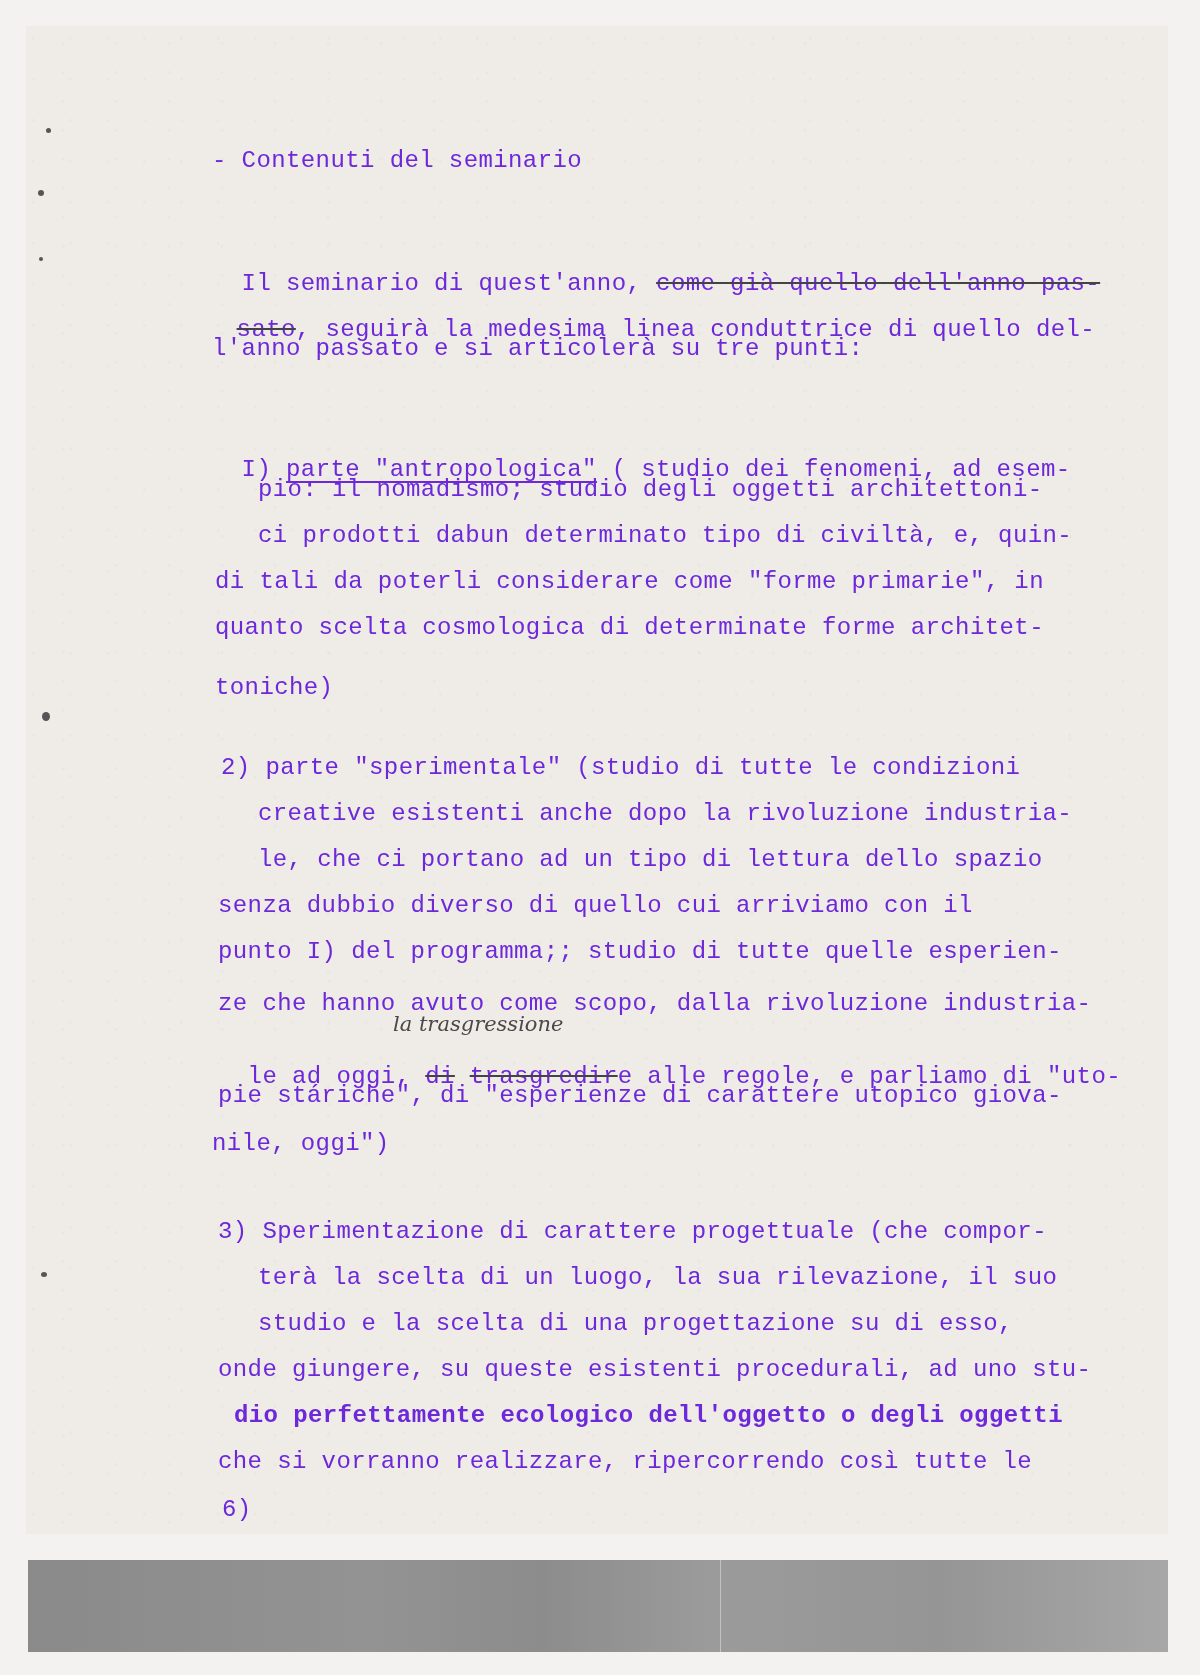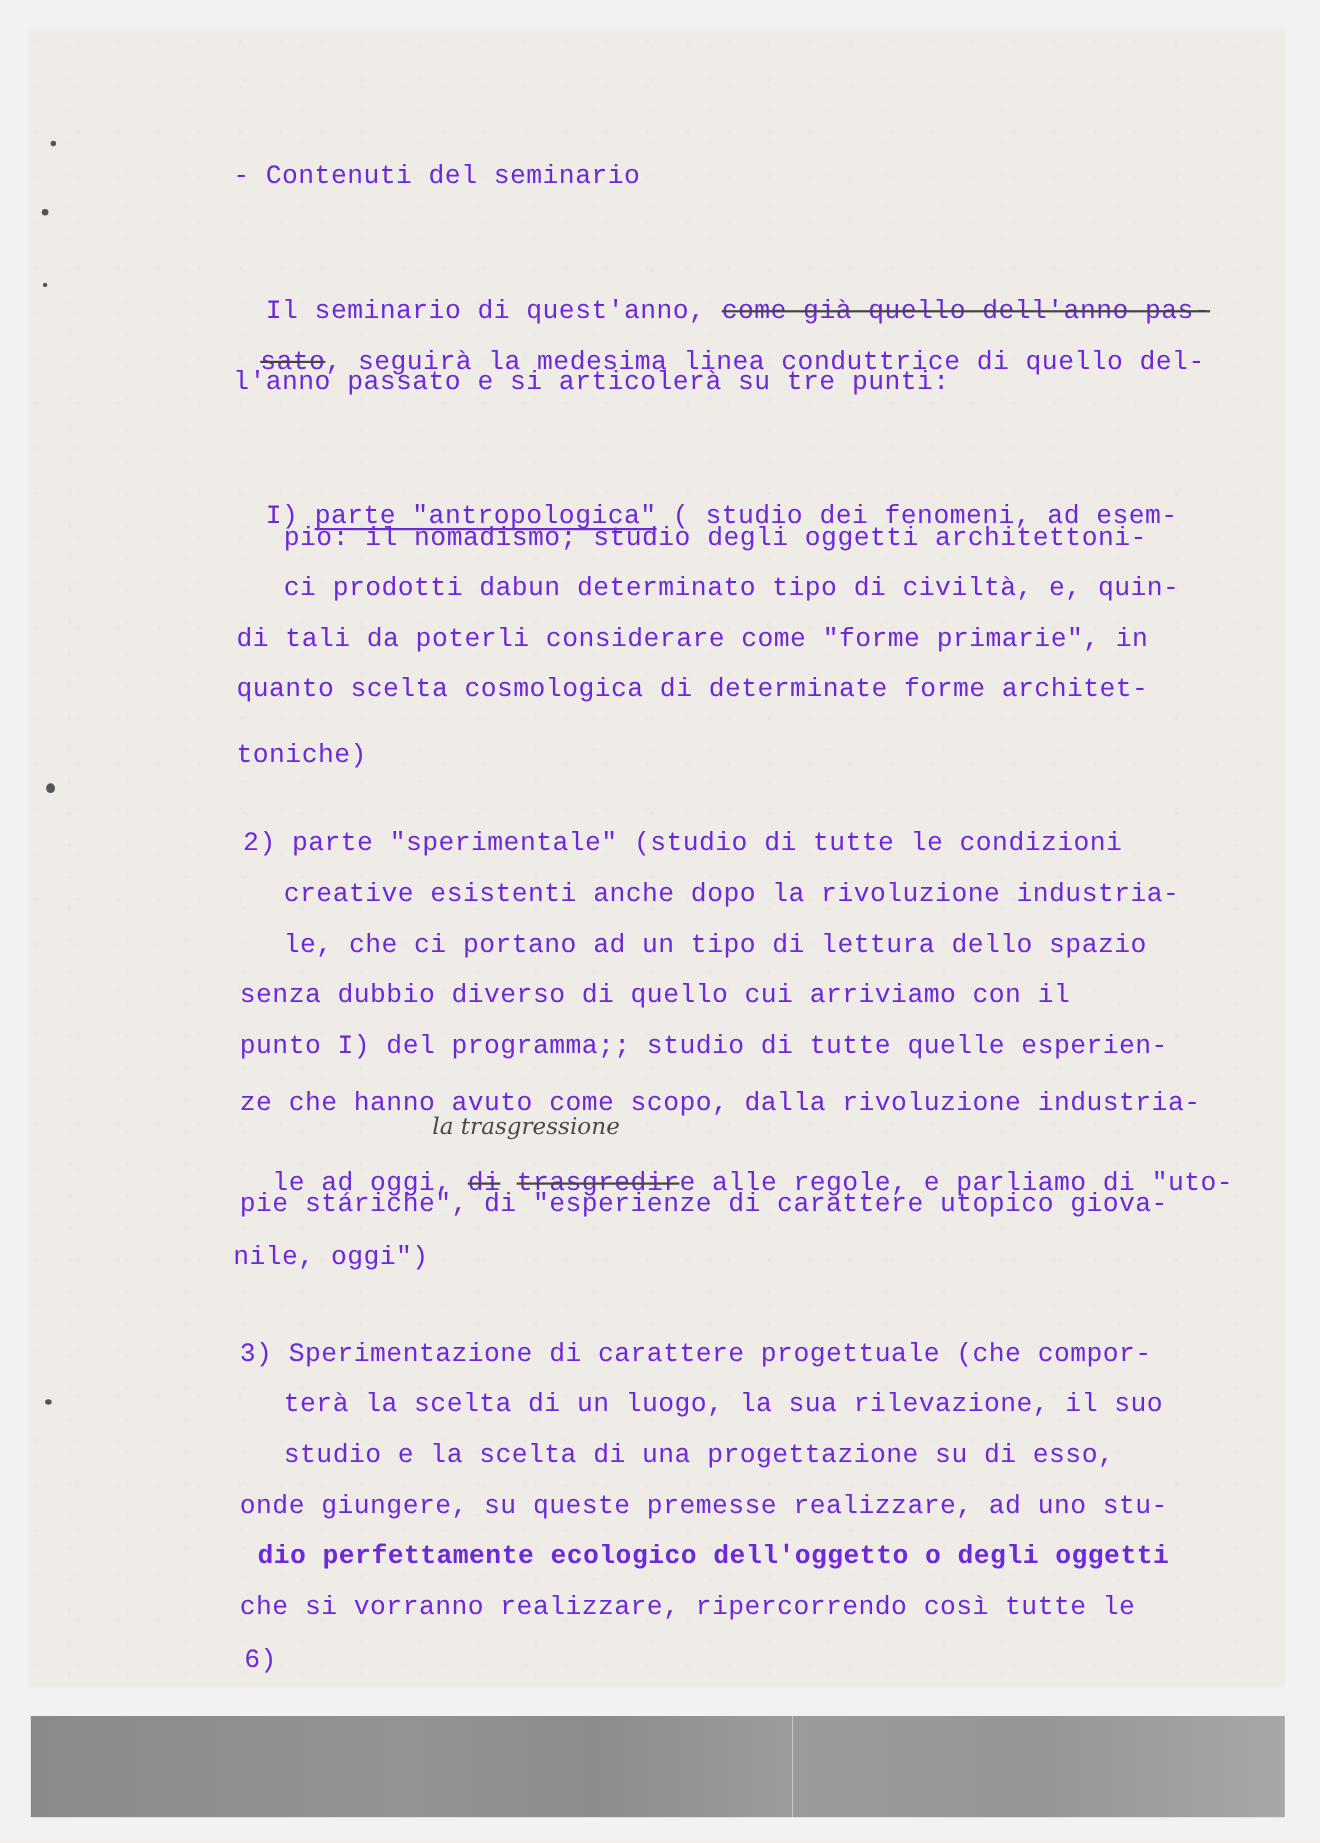--- a/index.html
+++ b/index.html
@@ -76,17 +76,17 @@
 <div class="hand" style="left:393px;top:1012px;">la trasgressione</div>
 <div class="line" style="left:218px;top:1036px;text-align:center;">
   <span>le ad oggi, </span><span class="strike">di</span><span> </span><span class="strike">trasgredir</span><span>e alle regole, e parliamo di "uto-</span>
 </div>
 <div class="line" style="left:218px;top:1082px;">pie stáriche", di "esperienze di carattere utopico giova-</div>
 <div class="line" style="left:212px;top:1130px;">nile, oggi")</div>
 
 <div class="line" style="left:218px;top:1218px;">3) Sperimentazione di carattere progettuale (che compor-</div>
 <div class="line" style="left:258px;top:1264px;">terà la scelta di un luogo, la sua rilevazione, il suo</div>
 <div class="line" style="left:258px;top:1310px;">studio e la scelta di una progettazione su di esso,</div>
-<div class="line" style="left:218px;top:1356px;">onde giungere, su queste premesse realizzare, ad uno stu-</div>
+<div class="line" style="left:218px;top:1356px;">onde giungere, su queste esistenti procedurali, ad uno stu-</div>
 <div class="line" style="left:234px;top:1402px;font-weight:bold;">dio perfettamente ecologico dell'oggetto o degli oggetti</div>
 <div class="line" style="left:218px;top:1448px;">che si vorranno realizzare, ripercorrendo così tutte le</div>
 
 <div class="line" style="left:222px;top:1496px;">6)</div>
 
 </body></html>

